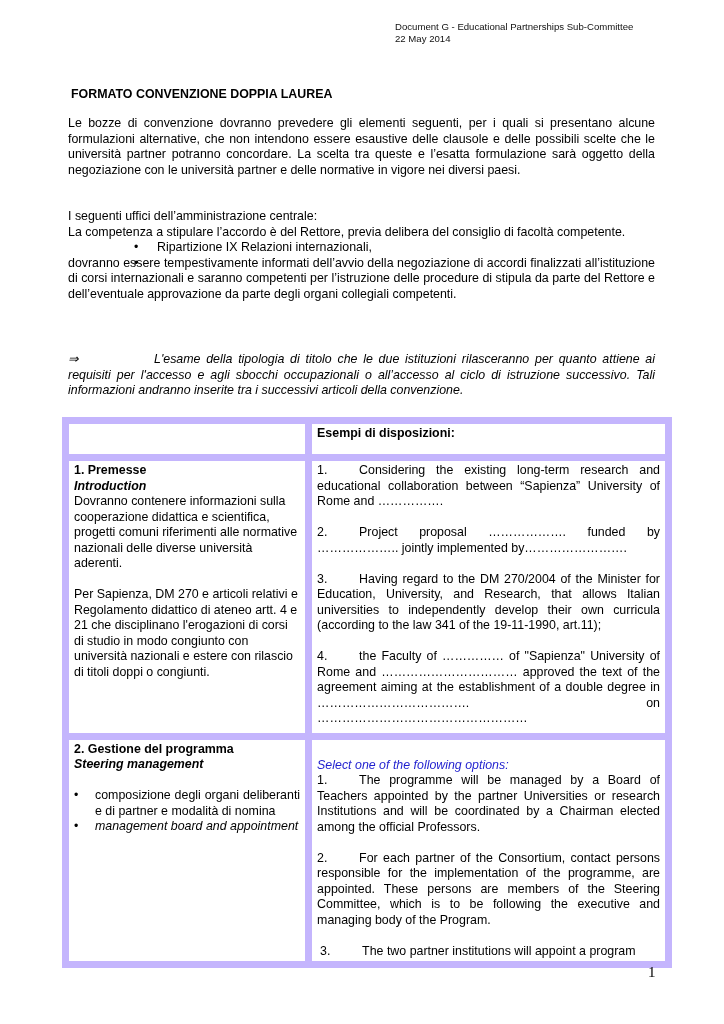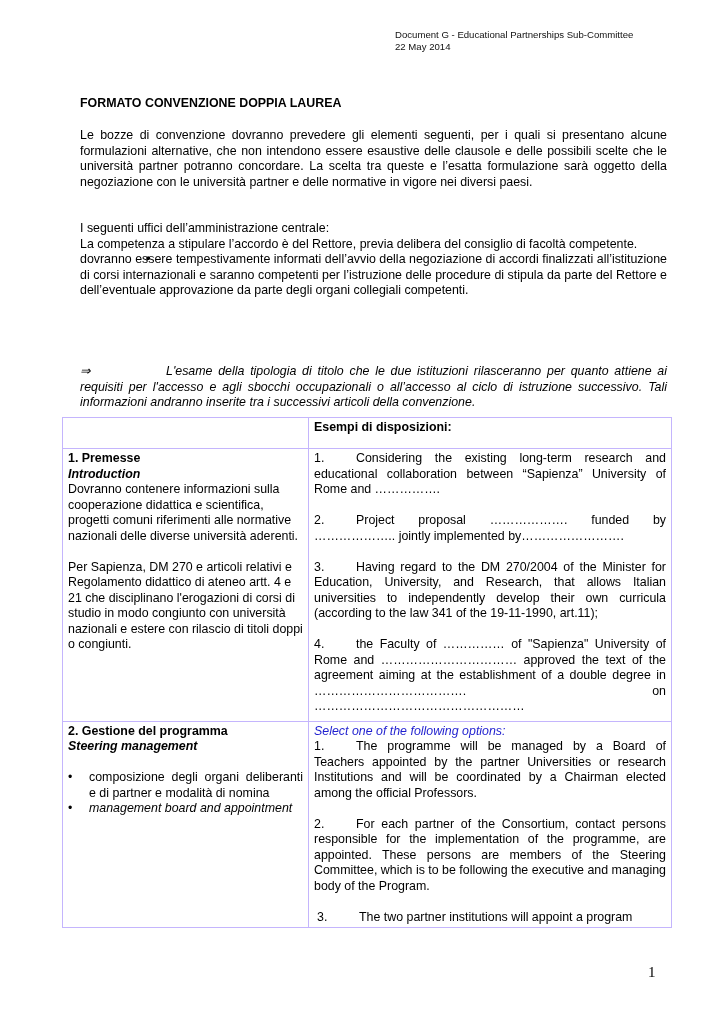--- a/index.html
+++ b/index.html
@@ -1,60 +1,60 @@
 <!DOCTYPE html>
 <html><head>
 <meta charset="utf-8">
 <style>
   html, body { margin: 0; padding: 0; background: #ffffff; }
   body { width: 724px; height: 1024px; position: relative; overflow: hidden;
          font-family: "Liberation Sans", sans-serif; color: #000; }
-  .page-header { position: absolute; left: 395px; top: 21px; font-size: 9.6px; line-height: 11.5px; color: #111; margin-top: 8px; }
-  .doc-title { position: absolute; left: 68px; top: 84px; font-size: 12.4px; font-weight: bold; margin: 12px; }
-  .para { position: absolute; left: 68px; width: 587px; font-size: 12.4px; line-height: 15.6px; margin: 12px; text-align: justify; }
+  .page-header { position: absolute; left: 395px; top: 21px; font-size: 9.6px; line-height: 11.5px; color: #111; }
+  .doc-title { position: absolute; left: 68px; top: 84px; font-size: 12.4px; font-weight: bold; margin: 3px; }
+  .para { position: absolute; left: 68px; width: 587px; font-size: 12.4px; line-height: 15.6px; margin: 0; text-align: justify; }
   .p1 { top: 116px; }
   .p2 { top: 209px; }
   .bullets { list-style: none; margin: 0; padding: 0; }
   .bullets li { position: relative; padding-left: 89px; line-height: 15.6px; text-align: left; }
   .bullets li .dot { position: absolute; left: 66px; top: 0; }
   .p3 { top: 352px; font-style: italic; }
   .arrow { display: inline-block; width: 86px; }
   table.disp { position: absolute; left: 62px; top: 417px; width: 610px; border-collapse: collapse; font-size: 12.4px; line-height: 15.5px; }
-  table.disp td { border: 1px solid #c4b5fd; vertical-align: top; padding: 2px 5px 2px 5px; }
+  table.disp td { border: 7px solid #c4b5fd; vertical-align: top; padding: 2px 5px 2px 5px; }
   td.left { width: 236px; }
   td.right { width: 353px; }
   .hdr-row td { height: 26px; }
   .b { font-weight: bold; }
   .bi { font-weight: bold; font-style: italic; }
   .i { font-style: italic; }
   .just { text-align: justify; }
   .num { display: inline-block; width: 42px; }
   .gap { height: 15.5px; }
-  .blue { color: #1f1fcf; font-style: italic; }
+  .blue { color: #1f1fcf; font-style: italic; margin-top: 16px; }
   .sub-bullet { position: relative; padding-left: 21px; text-align: justify; }
   .sub-bullet .dot { position: absolute; left: 0; top: 0; }
   .page-number { position: absolute; left: 648px; top: 964px; font-family: "Liberation Serif", serif; font-size: 15px; }
 </style>
 </head>
 <body>
 
 <div class="page-header">
   <div>Document G - Educational Partnerships Sub-Committee</div>
   <div>22 May 2014</div>
 </div>
 
 <h1 class="doc-title">FORMATO CONVENZIONE DOPPIA LAUREA</h1>
 
 <p class="para p1">Le bozze di convenzione dovranno prevedere gli elementi seguenti, per i quali si presentano alcune formulazioni alternative, che non intendono essere esaustive delle clausole e delle possibili scelte che le università partner potranno concordare. La scelta tra queste e l’esatta formulazione sarà oggetto della negoziazione con le università partner e delle normative in vigore nei diversi paesi.</p>
 
 <div class="para p2">
   <div>I seguenti uffici dell’amministrazione centrale:</div>
   <div>La competenza a stipulare l’accordo è del Rettore, previa delibera del consiglio di facoltà competente.</div>
   <ul class="bullets">
-    <li><span class="dot">•</span></li>
+    <li><span class="dot">•</span><span>Ripartizione IX Relazioni internazionali,</span></li>
     <li><span class="dot">•</span></li>
   </ul>
   <div>dovranno essere tempestivamente informati dell’avvio della negoziazione di accordi finalizzati all’istituzione di corsi internazionali e saranno competenti per l’istruzione delle procedure di stipula da parte del Rettore e dell’eventuale approvazione da parte degli organi collegiali competenti.</div>
 </div>
 
 <p class="para p3"><span class="arrow">⇒</span><span>L'esame della tipologia di titolo che le due istituzioni rilasceranno per quanto attiene ai requisiti per l'accesso e agli sbocchi occupazionali o all’accesso al ciclo di istruzione successivo. Tali informazioni andranno inserite tra i successivi articoli della convenzione.</span></p>
 
 <table class="disp">
   <tbody>
       <tr class="hdr-row">

